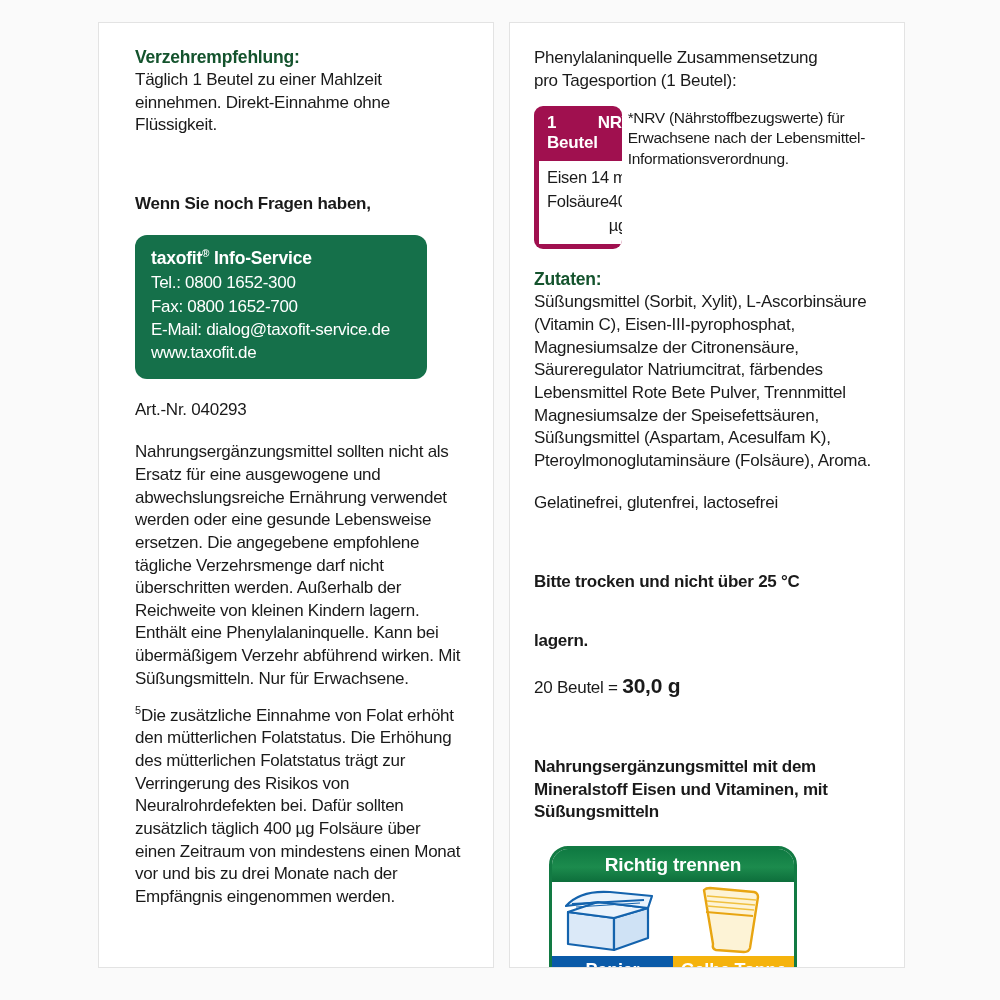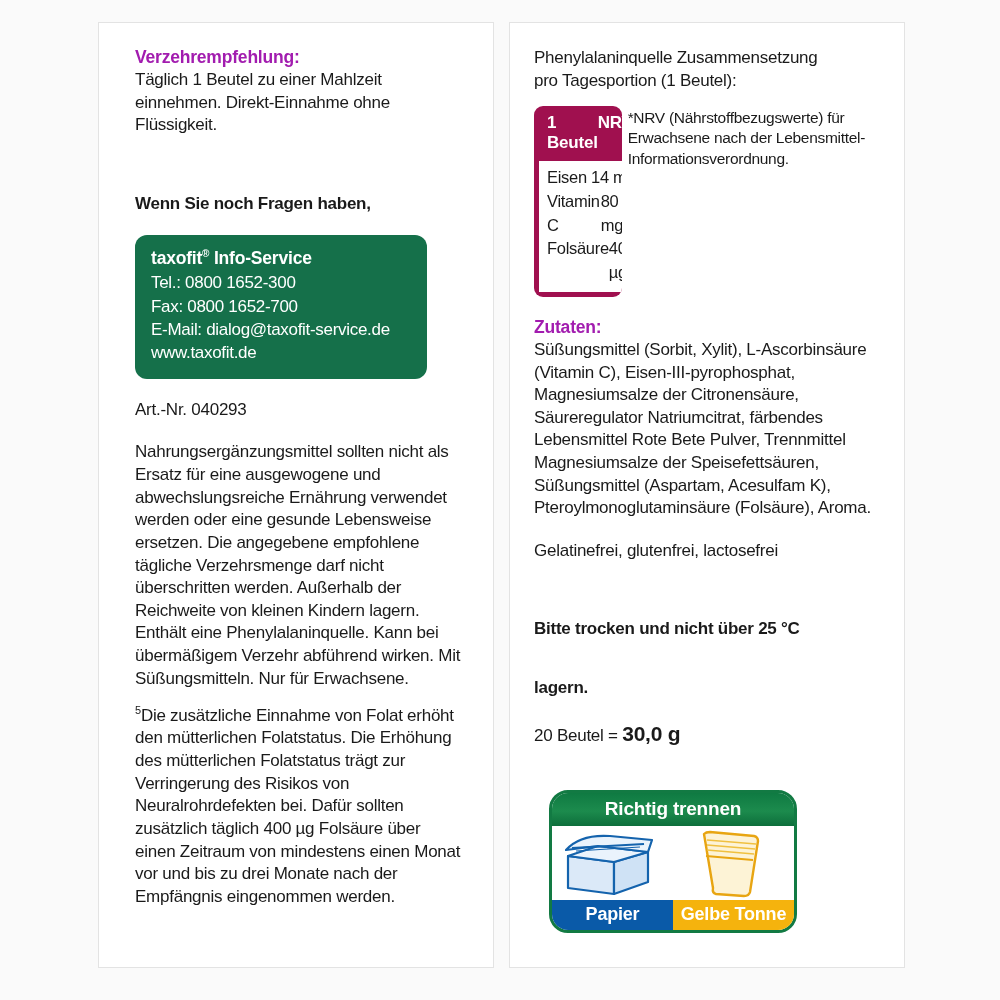--- a/index.html
+++ b/index.html
@@ -21,21 +21,21 @@
     border: 1px solid #e3e3e3;
     overflow: hidden;
   }
   .panel-left  { left: 98px;  width: 396px; }
   .panel-right { left: 509px; width: 396px; }
 
   .pad-left  { padding: 24px 28px 0 36px; }
   .pad-right { padding: 24px 24px 0 24px; }
 
   .h-magenta {
-    color: #a21caf;
+    color: #14532d;
     font-weight: bold;
     font-size: 17.5px;
     letter-spacing: -0.2px;
     margin: 0 0 1px 0;
   }
   p, .txt {
     margin: 0;
     font-size: 17px;
     line-height: 1.33;
     letter-spacing: -0.25px;
@@ -203,24 +203,20 @@
             <span>1 Beutel</span>
             <span>NRV*</span>
           </div>
           <div class="nutri-body">
             <div class="nutri-col-main">
               <div class="nrow">
                 <span>Eisen</span>
                 <span>14 mg</span>
               </div>
               <div class="nrow">
-                <span>Vitamin C</span>
-                <span>80 mg</span>
-              </div>
-              <div class="nrow">
                 <span>Folsäure</span>
                 <span>400 µg</span>
               </div>
             </div>
 
           </div>
         </div>
 
         <div class="nrv-note">*NRV (Nährstoffbezugswerte) für Erwachsene nach der Lebensmittel-Informationsverordnung.</div>
       </div>
@@ -238,20 +234,21 @@
 
       <p class="txt bold">Bitte trocken und nicht über 25 °C</p>
       <p class="txt bold">lagern.</p>
 
       <div class="gap-md"></div>
 
       <p class="weight"><span>20 Beutel = </span><span class="big">30,0 g</span></p>
 
       <div class="gap-md"></div>
 
+      <p class="txt bold">Nahrungsergänzungsmittel mit dem Mineralstoff Eisen und Vitaminen, mit Süßungsmitteln</p>
 
       <div class="recycle">
         <div class="recycle-head">Richtig trennen</div>
 
         <div class="recycle-mid">
           <div class="half">
             <svg width="124" height="74" viewBox="0 0 124 74">
               <g fill="#dbe9f8" stroke="#1463ad" stroke-width="2.2" stroke-linejoin="round">
                 <path d="M16 30 L16 62 L62 68 L62 36 Z"></path>
                 <path d="M62 36 L62 68 L96 56 L96 26 Z" fill="#cfe2f5"></path>

